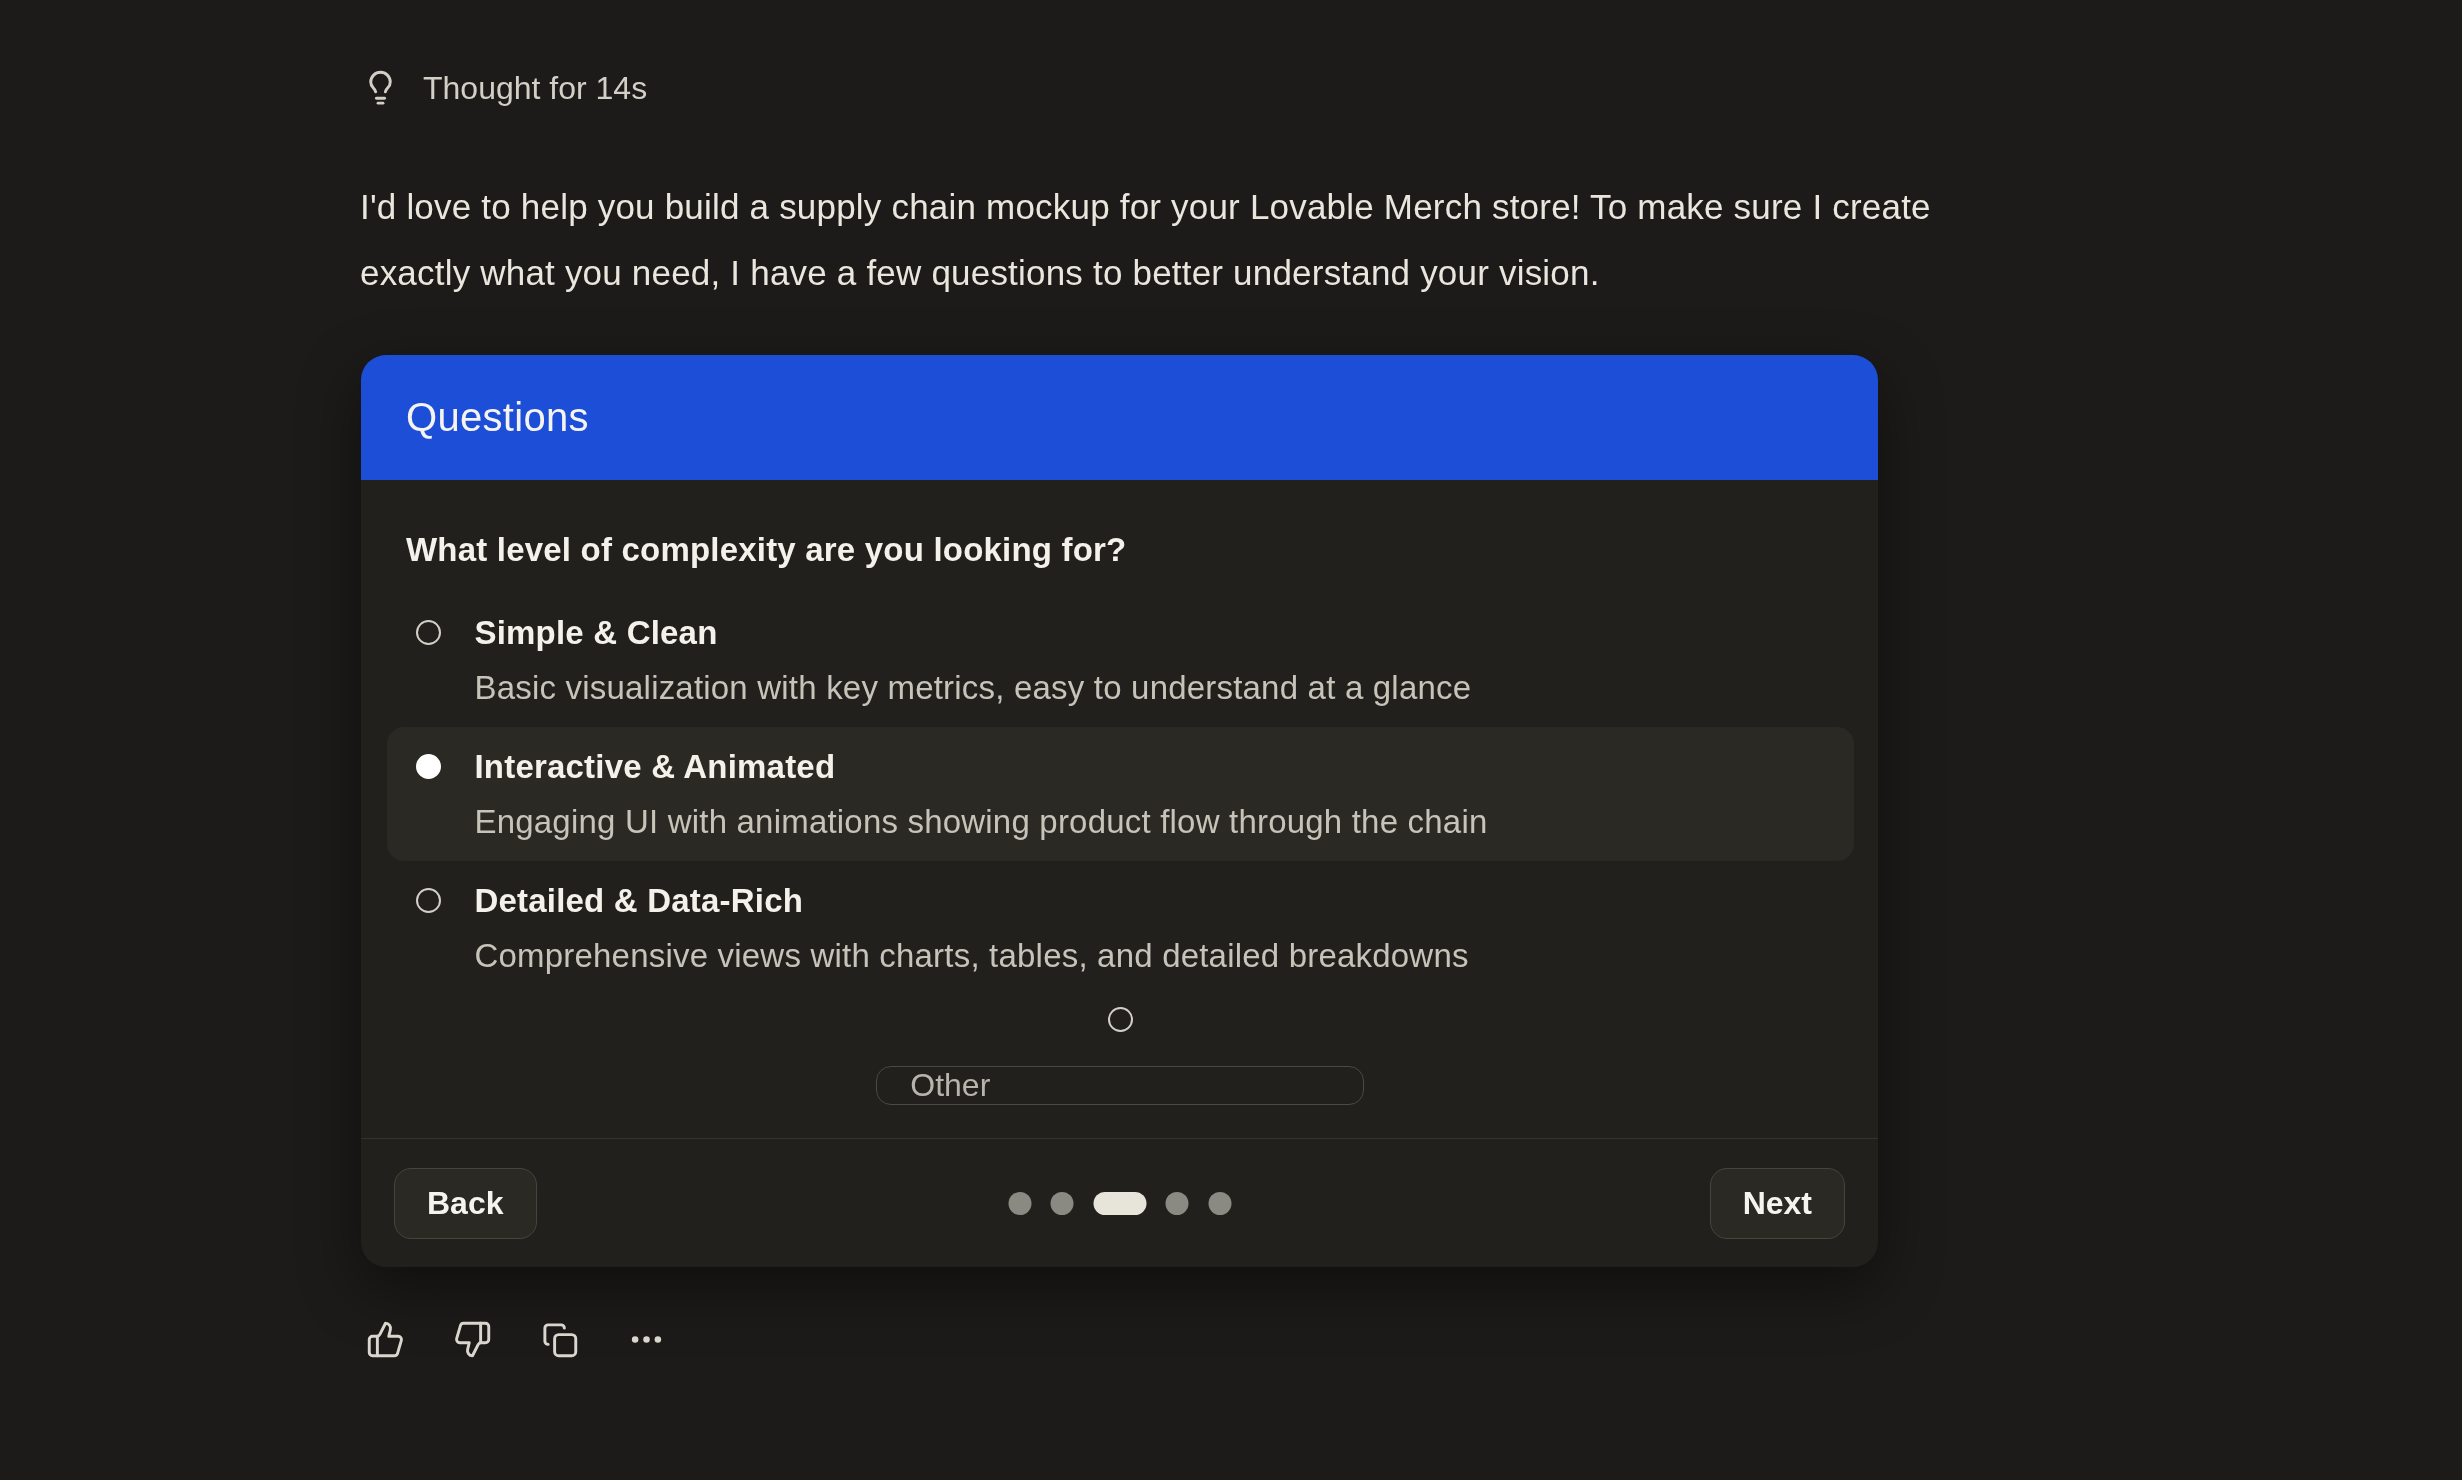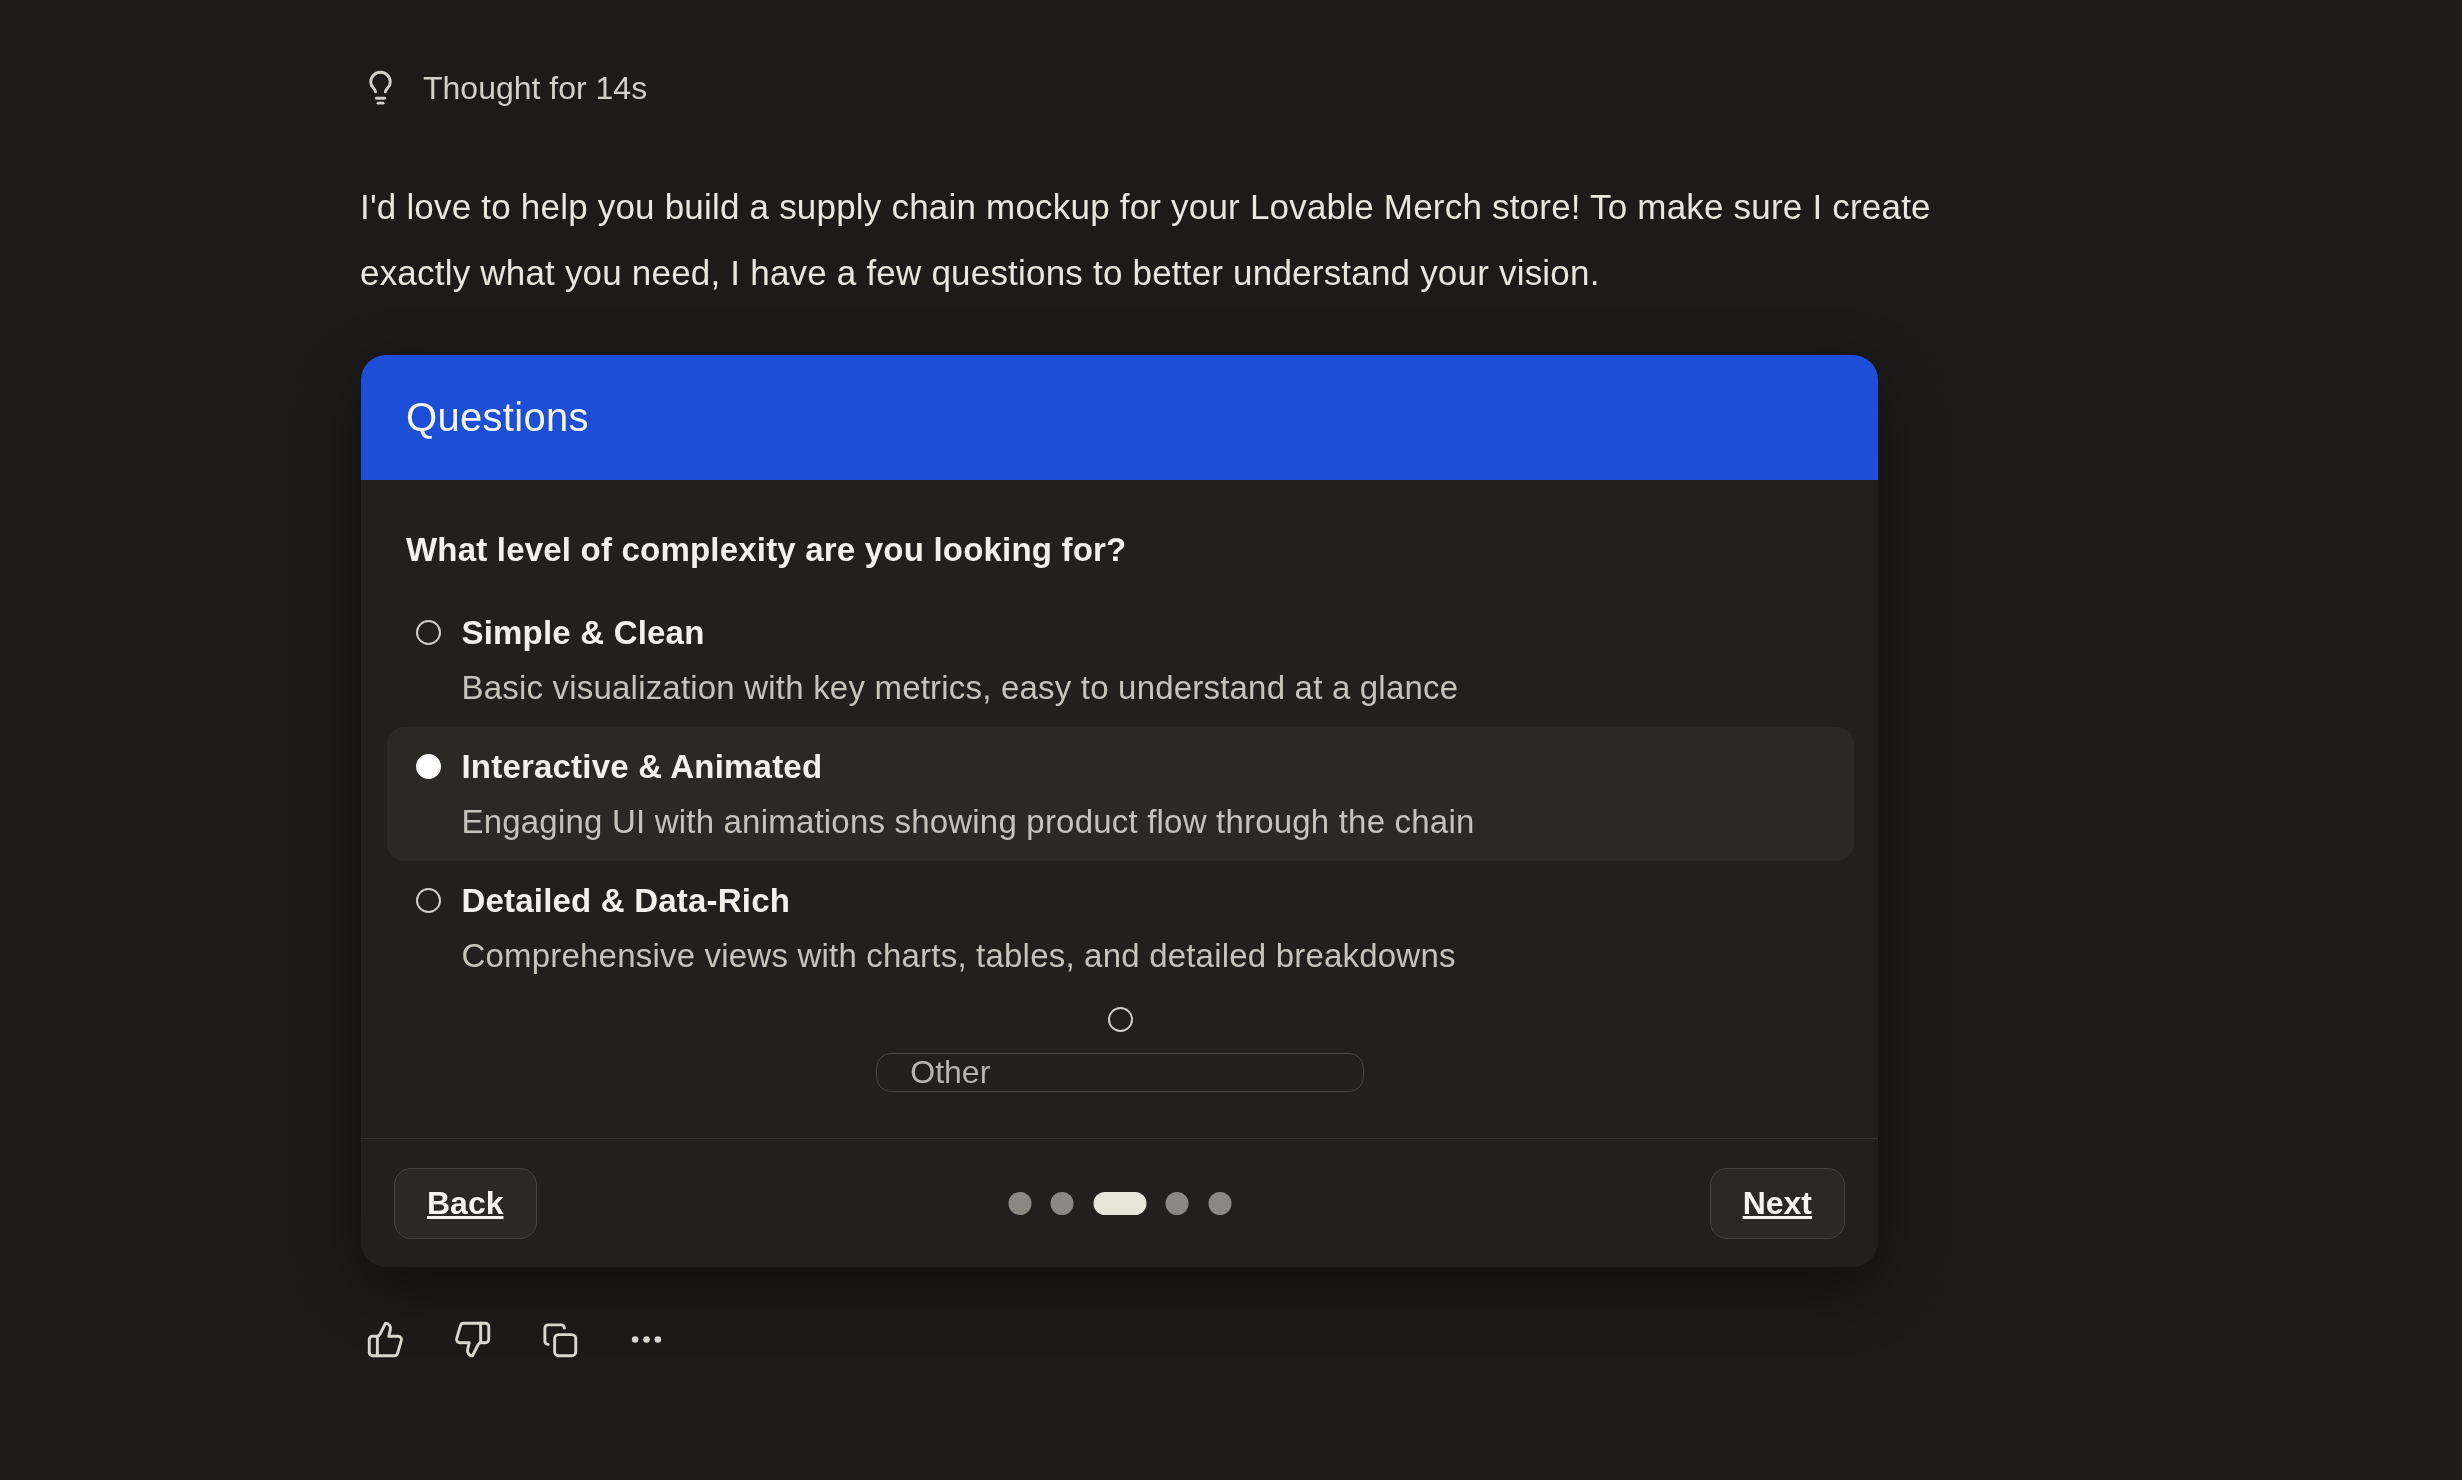--- a/index.html
+++ b/index.html
@@ -40,21 +40,21 @@
     font-size:40px; font-weight:400; color:#f5f3ed;
     letter-spacing:0.3px;
   }
   .card-body{ position:absolute; top:125px; left:0; right:0; padding:49px 45px 0; }
   .question{
     font-size:33px; font-weight:700; color:#f3f1ea;
     line-height:41px; letter-spacing:0.2px;
   }
   .options{ margin:23px -21px 0 -19.5px; }
   .option{
-    display:flex; gap:21px; align-items:flex-start;
+    display:flex; gap:34px; align-items:flex-start;
     padding:12px 29px; border-radius:17px; cursor:pointer;
   }
   .option.selected{ background:#2a2923; }
   .radio{
     flex:none; width:25px; height:25px; margin-top:15px;
     border:2.9px solid #d2cfc6; border-radius:50%;
     background:transparent;
   }
   .option.selected .radio{ background:#ffffff; border-color:#ffffff; }
   .option-title{ font-size:33px; font-weight:700; color:#f3f1ea; line-height:55px; letter-spacing:0.2px; }
@@ -74,21 +74,21 @@
   .card-footer{
     position:absolute; left:0; right:0; bottom:0; height:129px;
     border-top:1.7px solid #33322b;
     display:flex; align-items:center; padding:0 33px;
   }
   .btn{
     height:71px; padding:12px 32px;
     background:#2a2923; border:1.7px solid #464539; border-radius:17px;
     color:#f6f4ee; font-size:32px; font-weight:600;
     font-family:"Liberation Sans", sans-serif;
-    display:flex; align-items:center; cursor:pointer;text-decoration:underline;
+    display:flex; align-items:center; cursor:pointer;
   }
   .btn-next{ margin-left:auto; }
   .dots{
     position:absolute; left:50%; transform:translateX(-50%);
     display:flex; align-items:center; gap:19.5px;
   }
   .dot{ width:23px; height:23px; border-radius:50%; background:#8b8a82; cursor:pointer; }
   .dot.active{ width:53px; border-radius:12.6px; background:#e7e4da; }
 
   

